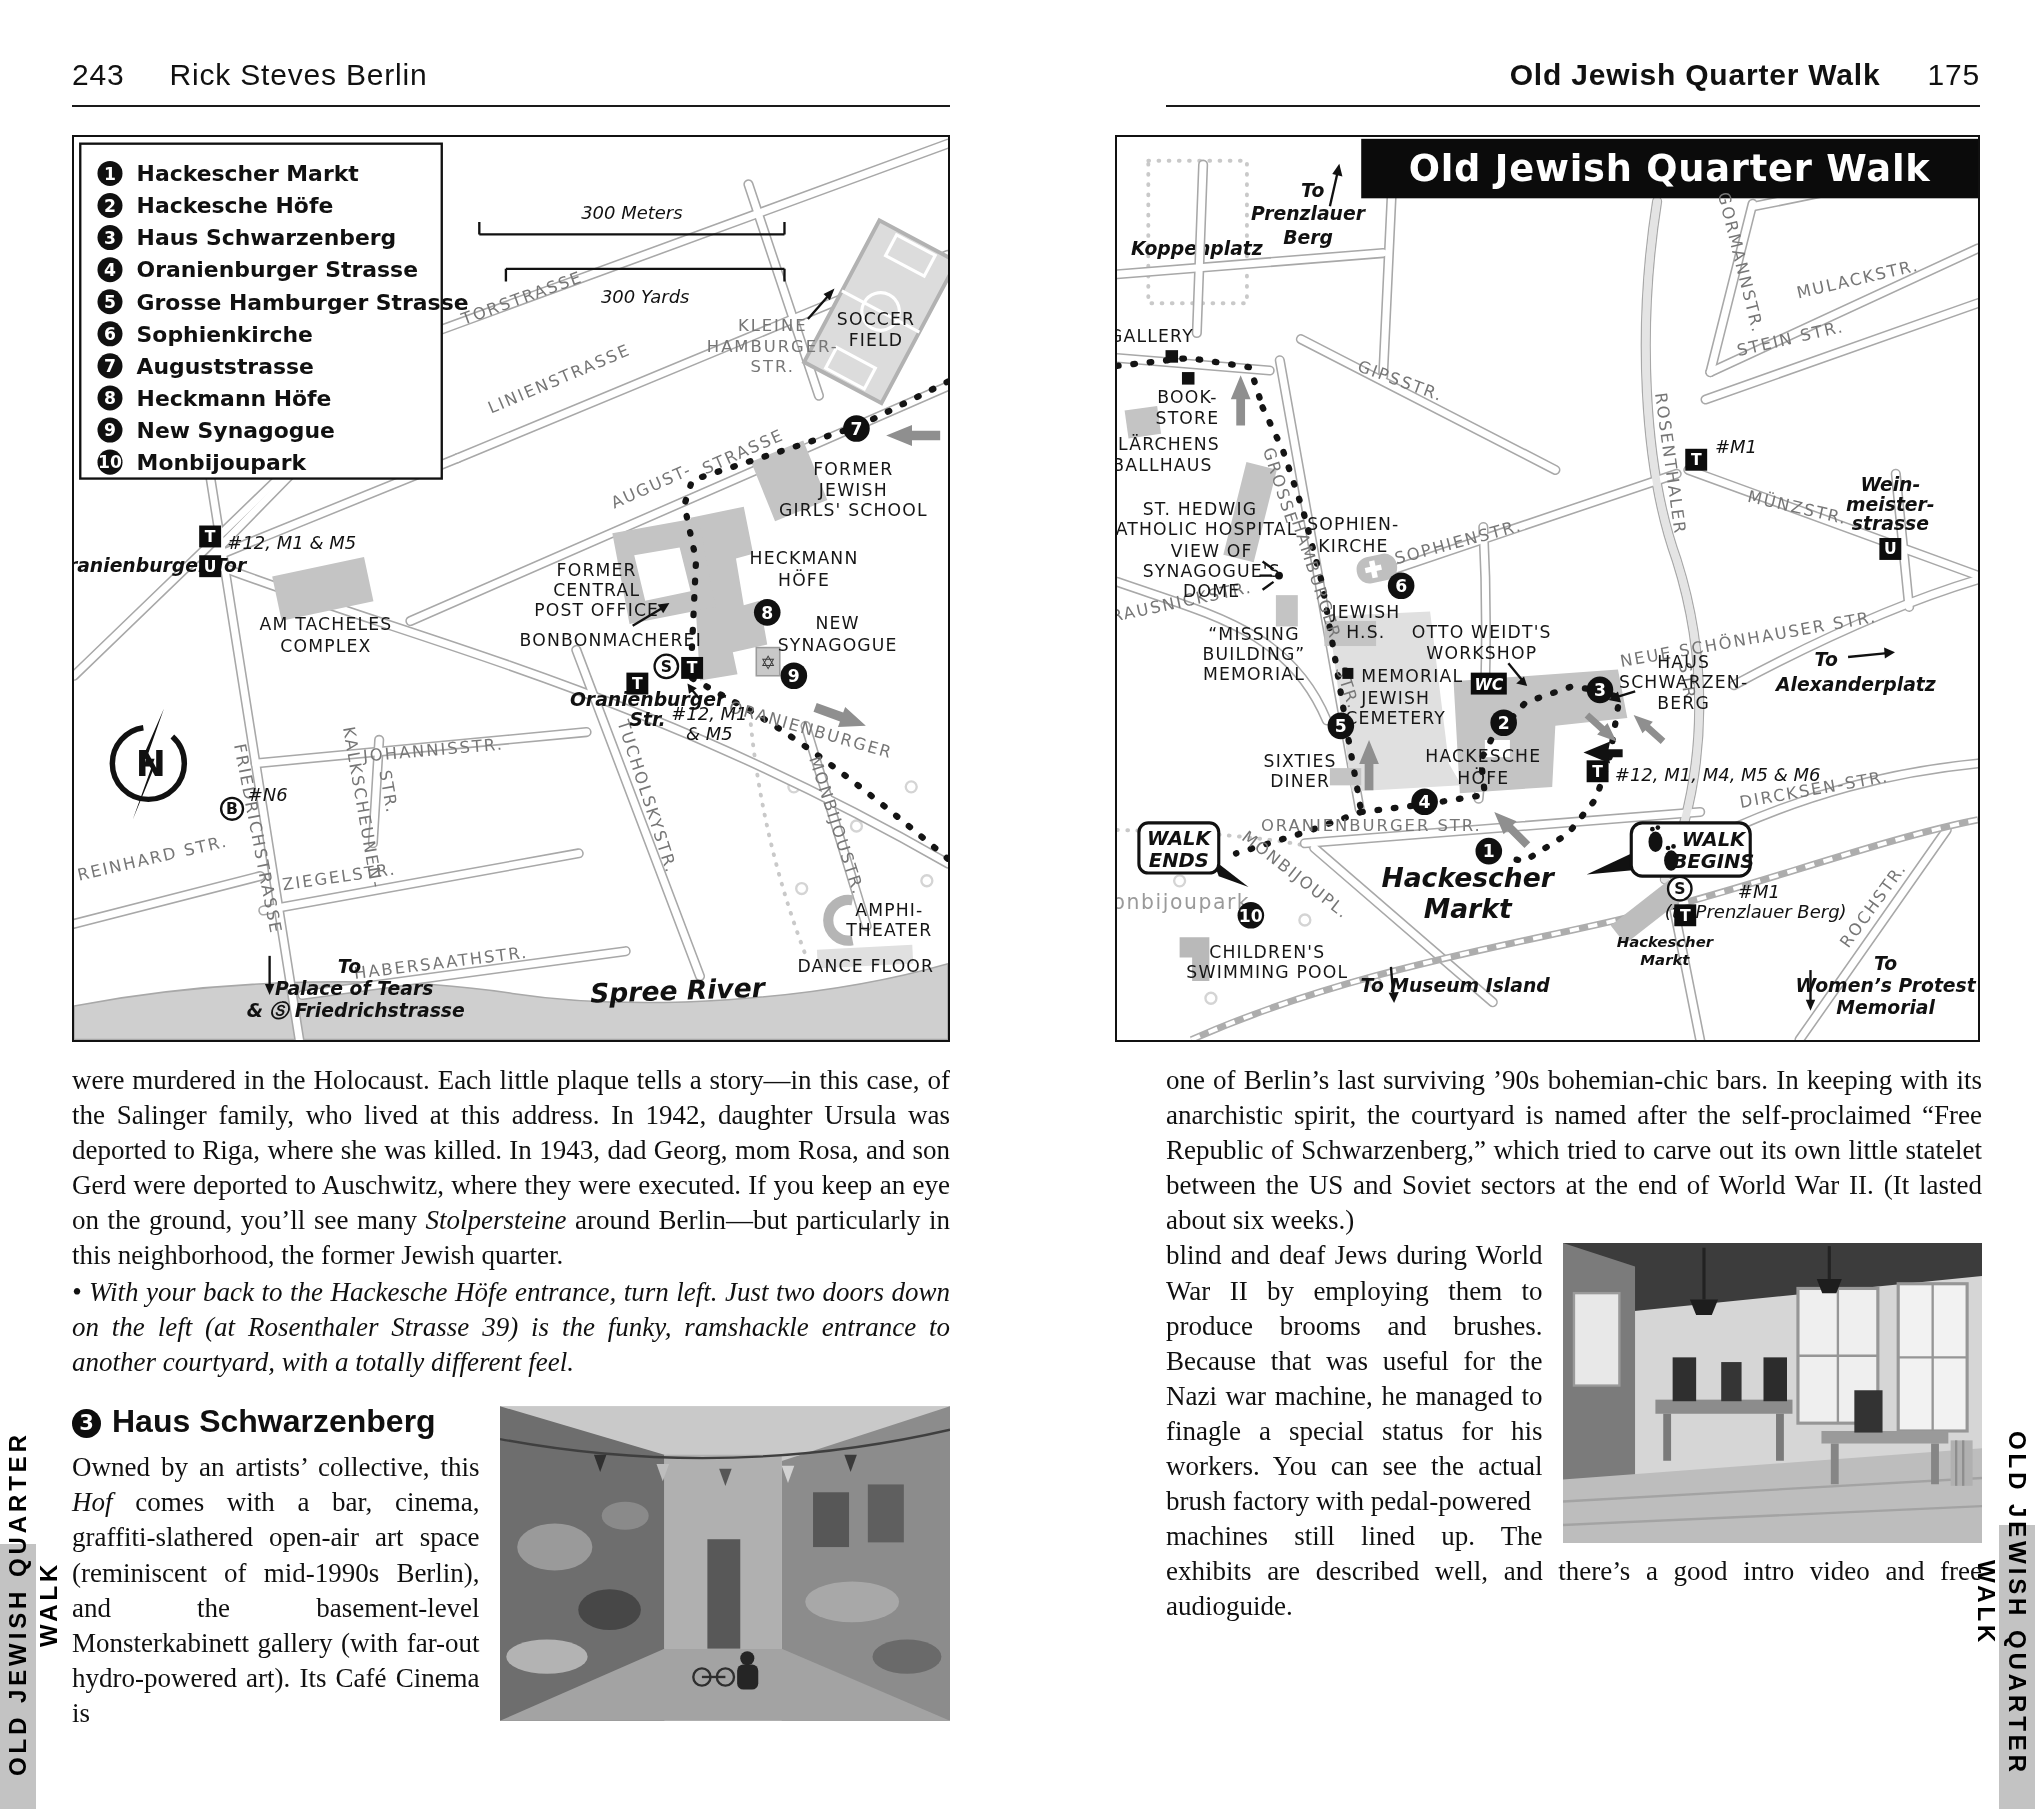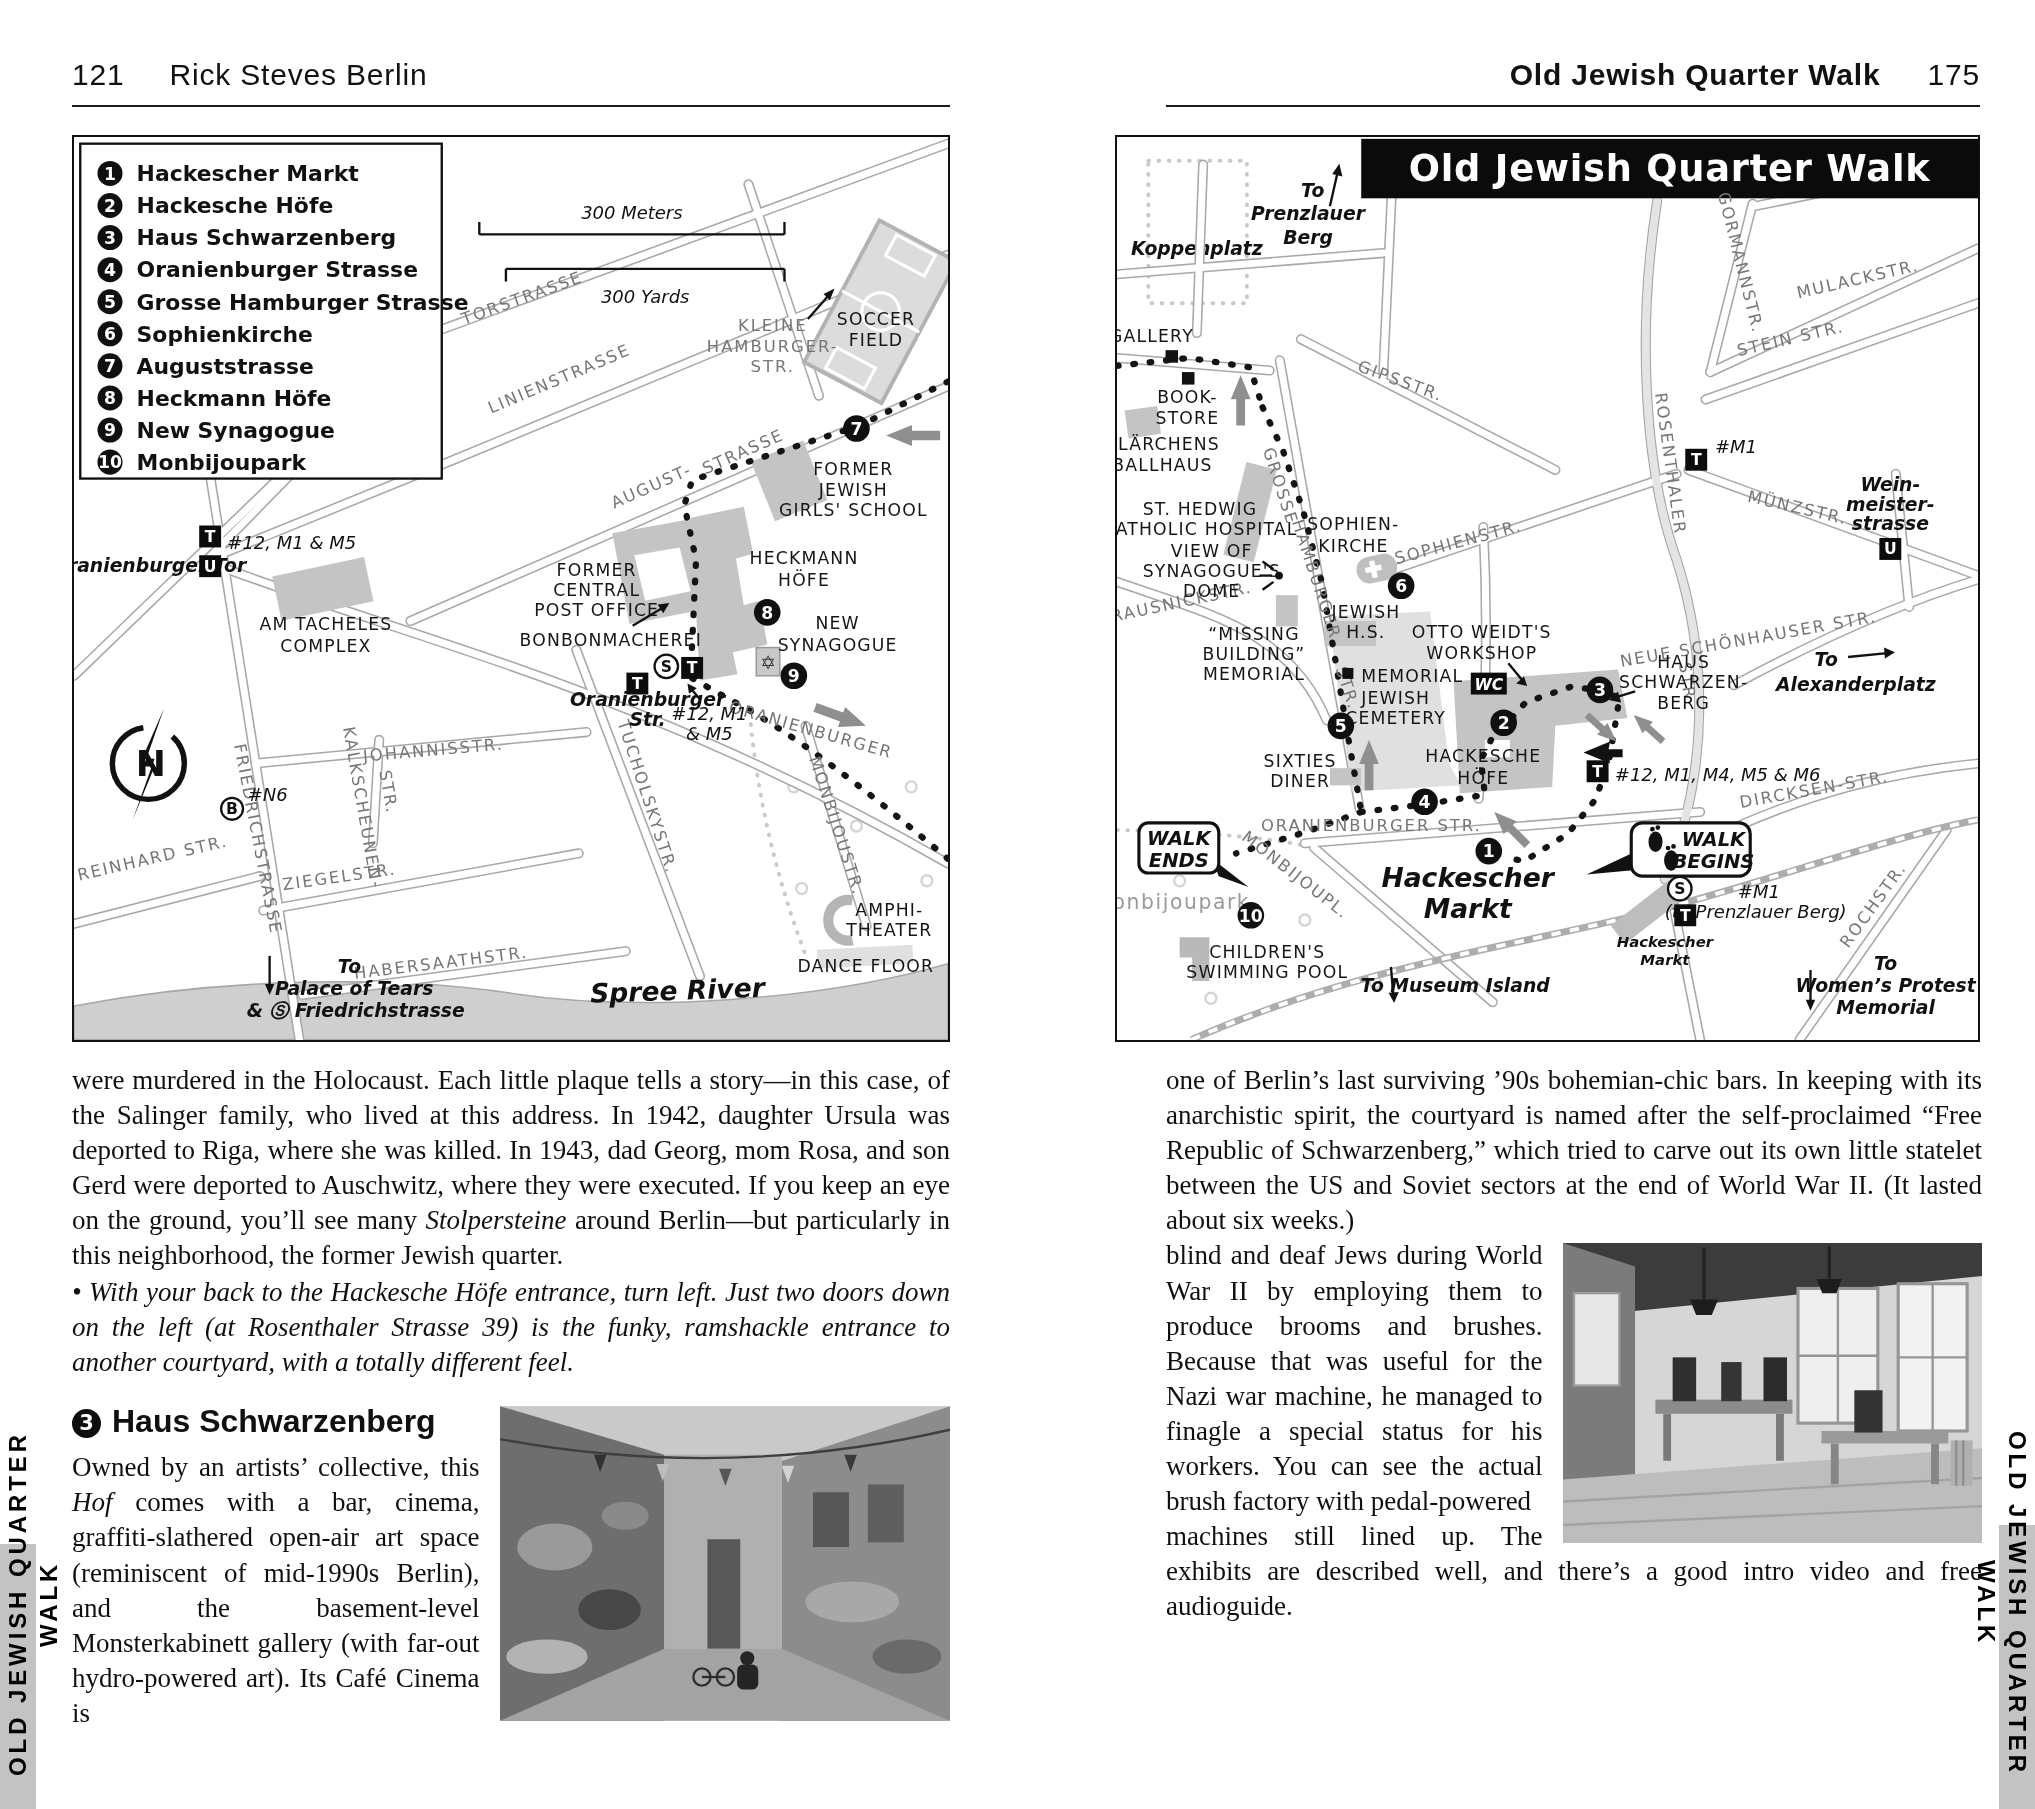--- a/index.html
+++ b/index.html
@@ -74,21 +74,21 @@
   .tabblock.l{left:0;top:1544px;width:36px;height:265px;}
   .tabblock.r{left:1999px;top:1525px;width:36px;height:284px;}
   .vtab{position:absolute;writing-mode:vertical-rl;font-weight:bold;font-size:24px;letter-spacing:3.9px;color:#000;width:31px;line-height:31px;text-align:center;}
   .vtab.l{left:1.6px;top:1400px;height:407px;transform:rotate(180deg);}
   .vtab.r{left:2002px;top:1400px;height:407px;}
 </style>
 </head>
 <body>
 
 <div class="hdr hdr-left">
-  <span class="pnum">121</span>
+  <span class="pnum">243</span>
   <span>Rick Steves Berlin</span>
 </div>
 <div class="hdr hdr-right">
   <span>Old Jewish Quarter Walk</span>
   <span class="pnum">175</span>
 </div>
 <div class="rule rule-left"></div>
 <div class="rule rule-right"></div>
 
 <div class="mapbox left">

